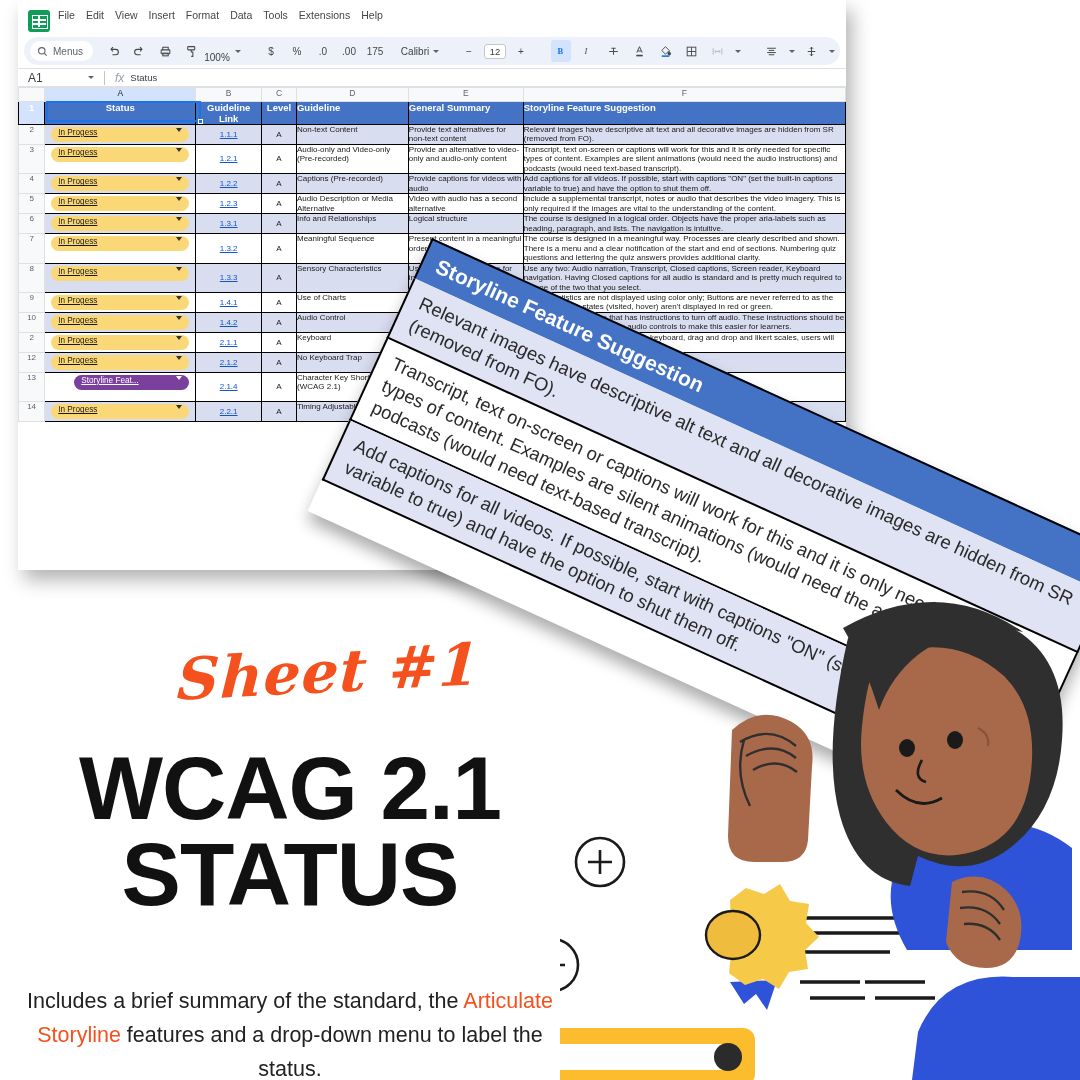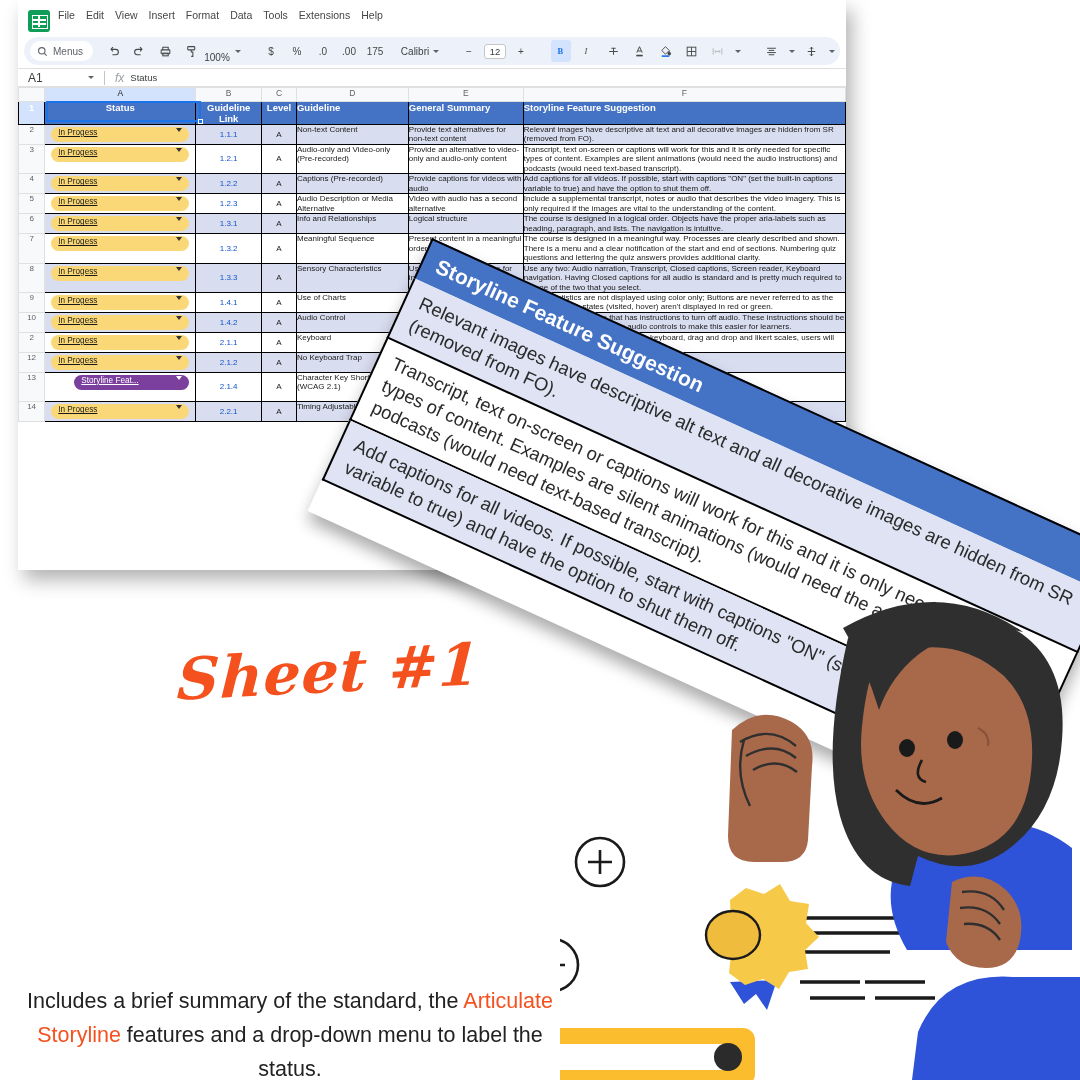--- a/index.html
+++ b/index.html
@@ -60,21 +60,21 @@
   .colhdr td.sel{background:#d3e3fd;color:#1a1a1a;}
   .rowhdr{width:28px;background:#f8f9fa;border:1px solid #e0e0e0;text-align:center;
     font-size:8px;color:#5f6368;vertical-align:middle;}
   .rowhdr.sel{background:#d3e3fd;}
   .hrow td{background:#4472c4;color:#fff;font-weight:bold;font-size:9.5px;
     border:1px solid #000;height:20px;vertical-align:middle;padding:0 4px;}
   .hrow td.c{text-align:center;}
   .dcell{border:1px solid #000;font-size:8px;color:#1a1a1a;padding:2px 4px;line-height:1.18;}
   .dcell.c{text-align:center;vertical-align:middle;}
   .band{background:#d9ddf0;}
-  .lnk{color:#1155cc;font-size:8px;}
+  .lnk{color:#1155cc;text-decoration:underline;font-size:8px;}
   .badge{display:flex;align-items:flex-start;justify-content:space-between;
     border-radius:9px;padding:1px 7px;margin:2px 6px;height:15px;}
   .badge.yellow{background:#fbd877;}
   .badge.purple{background:#7b3f9e;margin-left:29px;}
   .badge span{font-size:8.2px;text-decoration:underline;white-space:nowrap;}
   .badge.yellow span{color:#1a1a1a;}
   .badge.purple span{color:#fff;}
   .bcaret{width:0;height:0;border-left:3.5px solid transparent;border-right:3.5px solid transparent;
     border-top:4px solid #333;}
   .badge.purple .bcaret{border-top-color:#fff;}
@@ -511,20 +511,24 @@
   </div>
 
   <div id="callout">
     <div class="co-hdr">Storyline Feature Suggestion</div>
     <div class="co-row band">Relevant images have descriptive alt text and all decorative images are hidden from SR (removed from FO).</div>
     <div class="co-row">Transcript, text on-screen or captions will work for this and it is only needed for specific types of content.  Examples are silent animations (would need the audio instructions) and podcasts (would need text-based transcript).</div>
     <div class="co-row band">Add captions for all videos.  If possible, start with captions "ON" (set the built-in captions variable to true) and have the option to shut them off.</div>
   </div>
 
   <div id="sheetlabel">Sheet #1</div>
+  <div id="bigtitle">
+    <div>WCAG 2.1</div>
+    <div>STATUS</div>
+  </div>
   <div id="subtitle"><span>Includes a brief summary of the standard, the </span><span class="hl">Articulate Storyline</span><span> features and a drop-down menu to label the status.</span></div>
 
   <svg id="illo" viewBox="0 0 520 480">
     <circle cx="40" cy="262" r="24" fill="none" stroke="#1a1a1a" stroke-width="2.6"></circle>
     <path d="M28 262h24M40 250v24" stroke="#1a1a1a" stroke-width="2.6"></path>
     <circle cx="-8" cy="365" r="26" fill="none" stroke="#1a1a1a" stroke-width="2.6"></circle>
     <path d="M-21 365h26M-8 352v26" stroke="#1a1a1a" stroke-width="2.6"></path>
 
     <path d="M215 275 H395 L420 300 V430 H215 Z" fill="#ffffff" stroke="none"></path>
     <g stroke="#1a1a1a" stroke-width="3.4">

